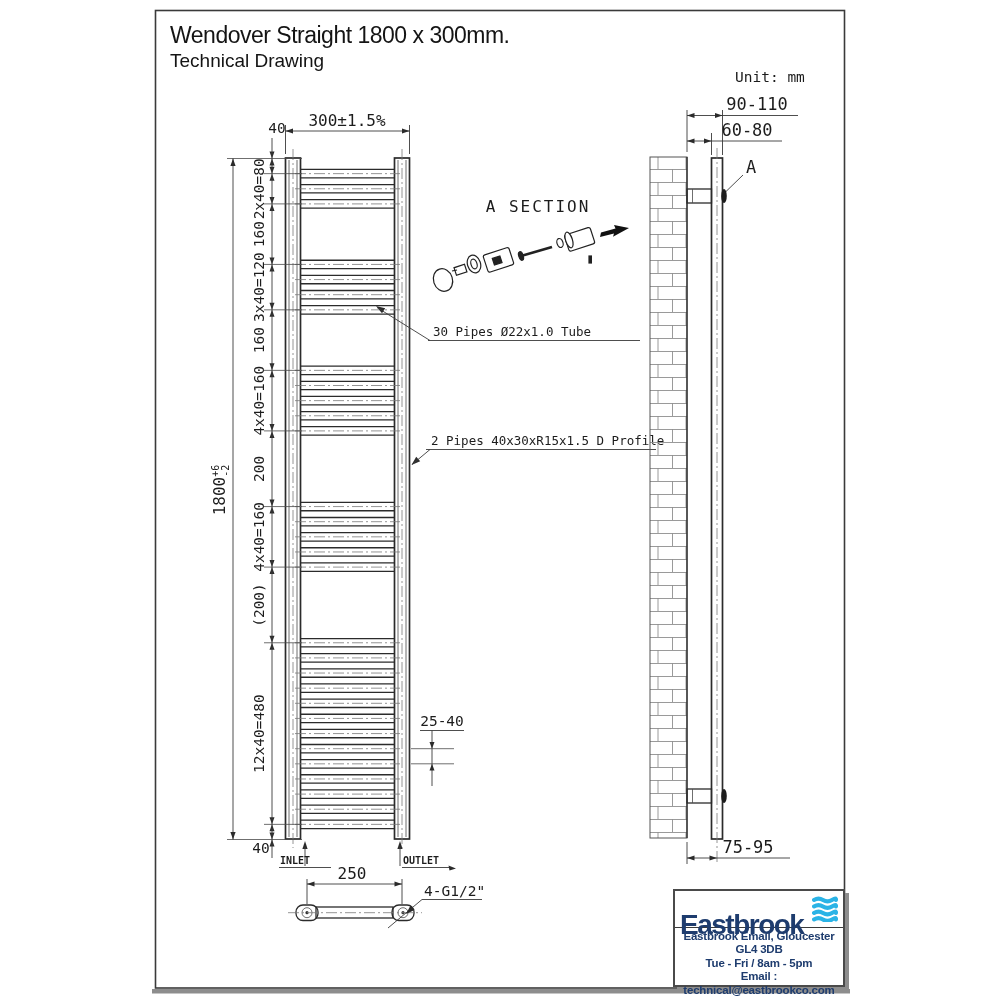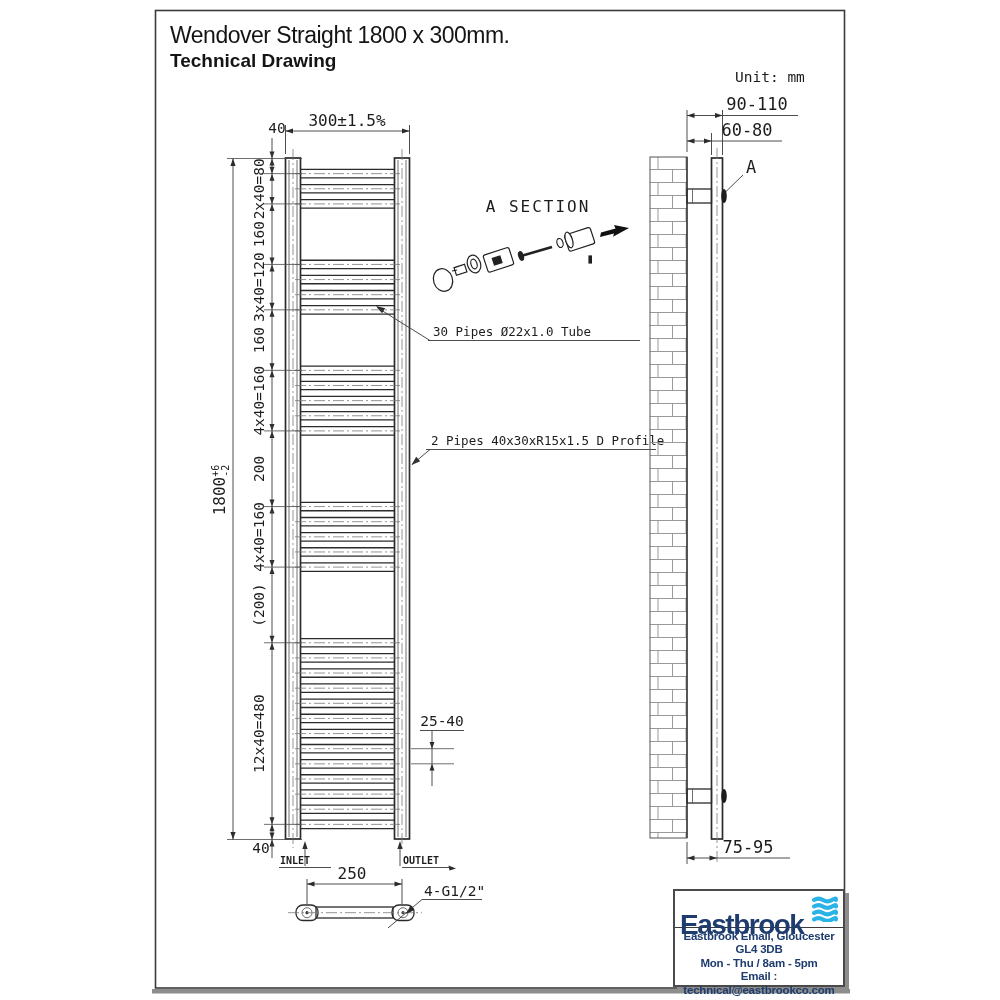--- a/index.html
+++ b/index.html
@@ -1,20 +1,20 @@
 <!DOCTYPE html>
 <html><head>
 <meta charset="utf-8">
 <style>
   html,body{margin:0;padding:0;background:#fff;}
   .page{position:relative;width:1000px;height:1000px;background:#fff;overflow:hidden;
         font-family:"Liberation Sans",sans-serif;}
   .title-block{position:absolute;left:170px;top:20px;color:#141414;}
   .title{font-size:23px;font-weight:normal;letter-spacing:-0.5px;line-height:30px;text-align:right;}
-  .subtitle{font-size:19px;font-weight:bold;line-height:21px;}
+  .subtitle{font-size:19px;font-weight:normal;line-height:21px;}
   svg text{fill:#1c1c1c;}
   .dt14{font:14.5px "DejaVu Sans Mono",monospace;}
   .dt12{font:12.5px "DejaVu Sans Mono",monospace;}
   .dt16{font:16px "DejaVu Sans Mono",monospace;}
   .dt17{font:17px "DejaVu Sans Mono",monospace;}
   .dt10{font:bold 10px "DejaVu Sans Mono",monospace;}
   .th{stroke:#2b2b2b;stroke-width:1.7;fill:none;}
   .tm{stroke:#2b2b2b;stroke-width:1.3;fill:none;}
   .tn{stroke:#4a4a4a;stroke-width:0.8;fill:none;}
   .cl{stroke:#787878;stroke-width:0.8;stroke-dasharray:11 3 2 3;fill:none;}
@@ -368,17 +368,17 @@
         <g stroke="#2ab3e6" stroke-width="4" fill="none" stroke-linecap="round">
           <path d="M2 4 Q6.5 1.2 11 4 T20 4 T24 4"></path>
           <path d="M2 10.5 Q6.5 7.7 11 10.5 T20 10.5 T24 10.5"></path>
           <path d="M2 17 Q6.5 14.2 11 17 T20 17 T24 17"></path>
           <path d="M2 23.5 Q6.5 20.7 11 23.5 T20 23.5 T24 23.5"></path>
         </g>
       </svg>
     </div>
     <div class="contact">
       <div>Eastbrook Email, Gloucester GL4 3DB</div>
-      <div>Mon - Thu / 8am - 5pm</div>
+      <div>Tue - Fri / 8am - 5pm</div>
       <div>Email : technical@eastbrookco.com</div>
     </div>
   </div>
 </div>
 
 </body></html>

